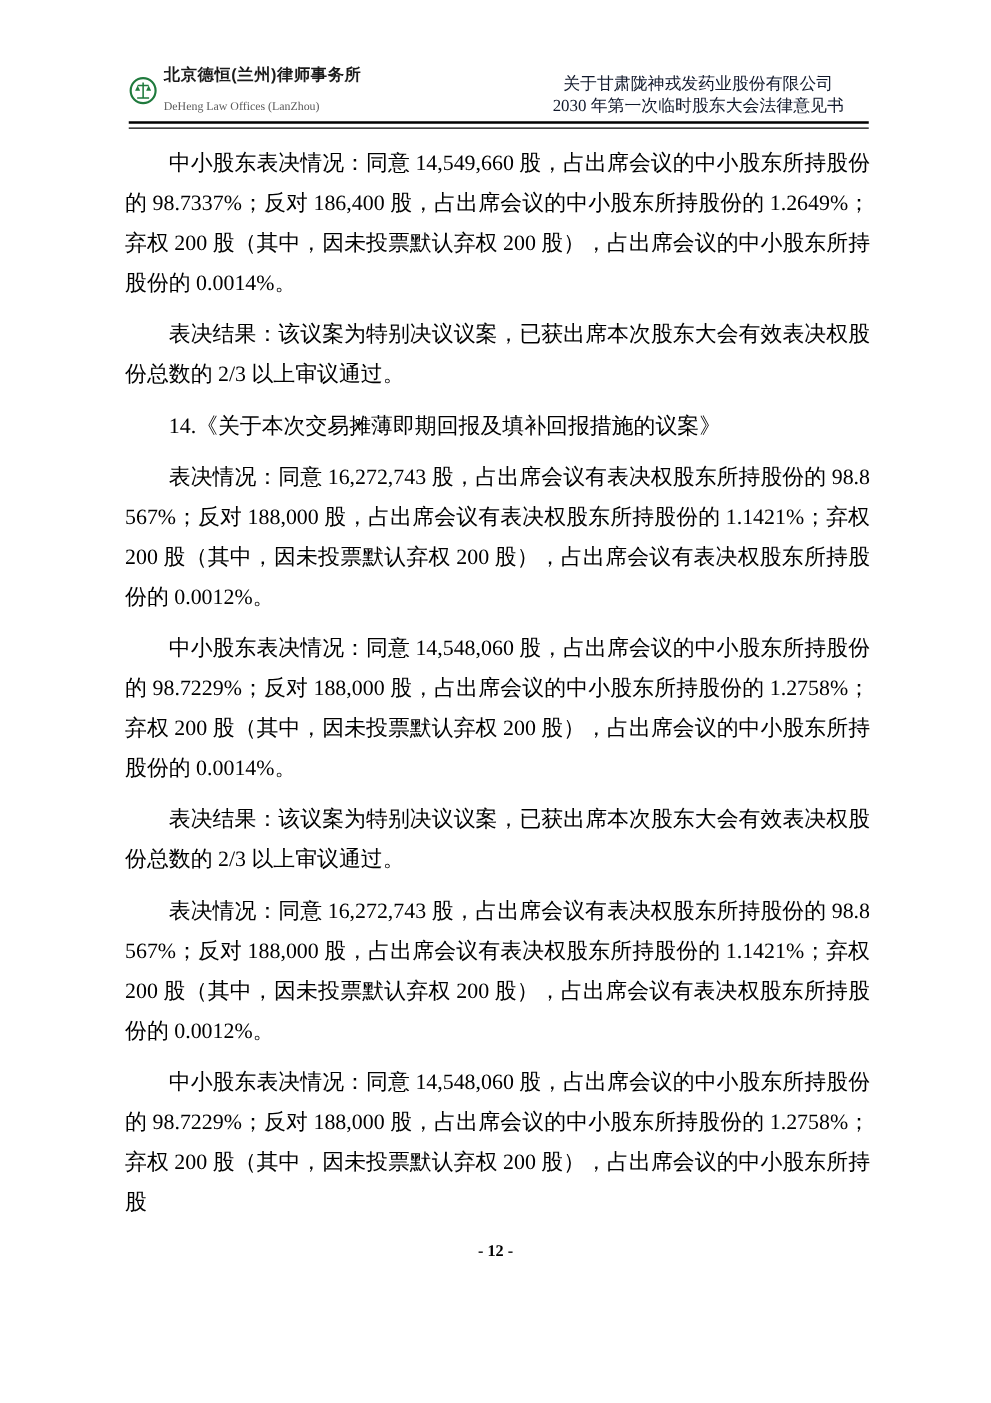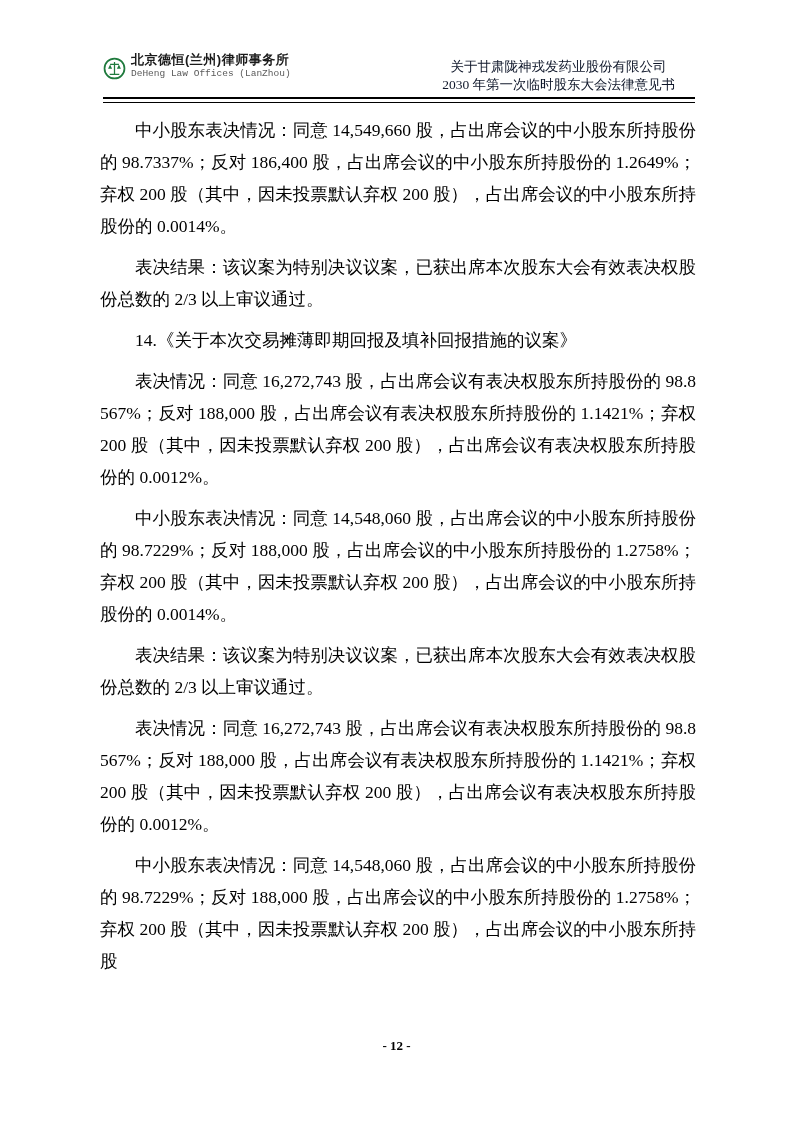--- a/index.html
+++ b/index.html
@@ -22,45 +22,45 @@
     position: absolute;
     left: 103px;
     top: 50px;
     width: 592px;
     display: flex;
     justify-content: space-between;
     align-items: flex-start;
   }
   .logo-block {
     display: flex;
-    align-items: flex-end;
+    align-items: center;
     gap: 5px;
     padding-top: 2px;
   }
   .emblem {
     width: 23px;
     height: 23px;
     color: #1f7a3d;
     flex: 0 0 auto;
   }
   .logo-text { display: flex; flex-direction: column; }
   .logo-cn {
     font-family: "Liberation Sans", "DejaVu Sans", sans-serif;
     font-size: 13px;
     font-weight: bold;
     color: #1a1a1a;
     letter-spacing: 0.5px;
     line-height: 15px;
   }
   .logo-en {
-    font-family: Liberation Mono, monospace;
+    font-family: Liberation Serif, serif;
     font-size: 9.5px;
     color: #5a5a5a;
     line-height: 12px;
-    margin-top: 1px;
+    margin-top: 13px;
   }
   .doc-title {
     text-align: center;
     font-size: 13.5px;
     line-height: 18px;
     color: #0f172a;
     margin-top: 8px;
     margin-right: 20px;
   }
   .header-rule {
@@ -86,21 +86,21 @@
     text-align: justify;
     text-justify: inter-ideograph;
     text-indent: 2em;
     word-break: break-all;
   }
   
   .footer {
     position: absolute;
     left: 0;
     width: 100%;
-    top: 1038px;
+    top: 993px;
     text-align: center;
     font-size: 13px;
     font-weight: bold;
     color: #000;
   }
 </style>
 </head>
 <body>
 
 <div class="page">

